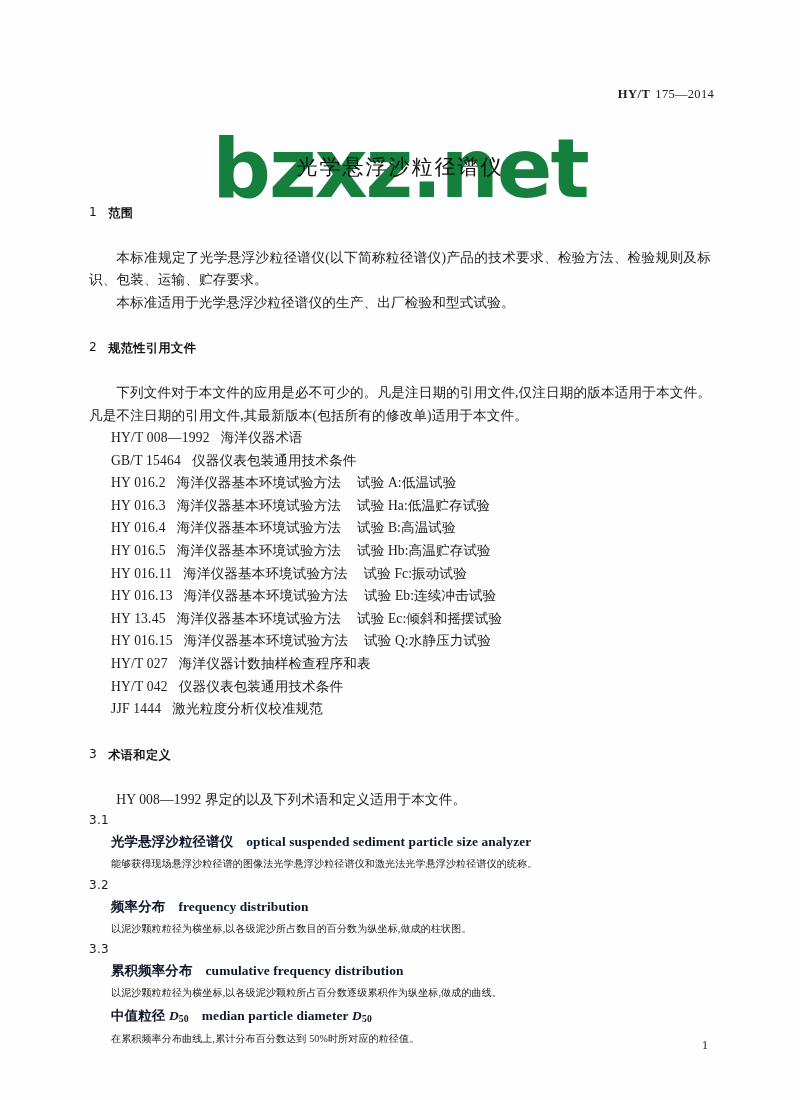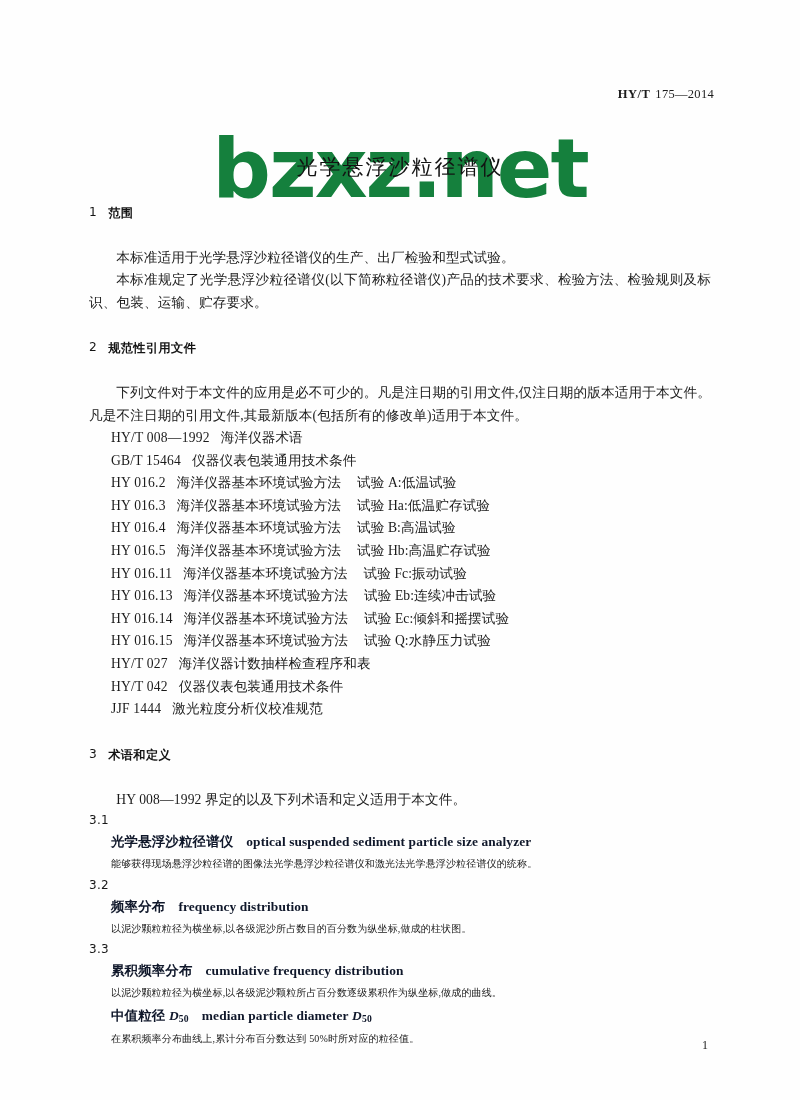--- a/index.html
+++ b/index.html
@@ -213,22 +213,22 @@
 
     <h1 class="doc-title">光学悬浮沙粒径谱仪</h1>
 
     <div class="body-flow">
 
       <div class="sec-head">
         <span class="sec-no">1</span>
         <span>范围</span>
       </div>
       <div class="gap-md"></div>
+      <p class="para indent">本标准规定了光学悬浮沙粒径谱仪(以下简称粒径谱仪)产品的技术要求、检验方法、检验规则及标识、包装、运输、贮存要求。</p>
       <p class="para indent">本标准适用于光学悬浮沙粒径谱仪的生产、出厂检验和型式试验。</p>
-      <p class="para indent">本标准规定了光学悬浮沙粒径谱仪(以下简称粒径谱仪)产品的技术要求、检验方法、检验规则及标识、包装、运输、贮存要求。</p>
 
       <div class="gap-xl"></div>
 
       <div class="sec-head">
         <span class="sec-no">2</span>
         <span>规范性引用文件</span>
       </div>
       <div class="gap-md"></div>
       <p class="para indent">下列文件对于本文件的应用是必不可少的。凡是注日期的引用文件,仅注日期的版本适用于本文件。凡是不注日期的引用文件,其最新版本(包括所有的修改单)适用于本文件。</p>
 
@@ -251,21 +251,21 @@
         <li class="ref-item">
           <span class="ref-code">HY 016.5</span><span class="ref-title">海洋仪器基本环境试验方法</span><span class="ref-test">试验 Hb:高温贮存试验</span>
         </li>
         <li class="ref-item">
           <span class="ref-code">HY 016.11</span><span class="ref-title">海洋仪器基本环境试验方法</span><span class="ref-test">试验 Fc:振动试验</span>
         </li>
         <li class="ref-item">
           <span class="ref-code">HY 016.13</span><span class="ref-title">海洋仪器基本环境试验方法</span><span class="ref-test">试验 Eb:连续冲击试验</span>
         </li>
         <li class="ref-item">
-          <span class="ref-code">HY 016.14</span><span class="ref-title">海洋仪器基本环境试验方法</span><span class="ref-test">试验 Ec:倾斜和摇摆试验</span>
+          <span class="ref-code">HY 13.45</span><span class="ref-title">海洋仪器基本环境试验方法</span><span class="ref-test">试验 Ec:倾斜和摇摆试验</span>
         </li>
         <li class="ref-item">
           <span class="ref-code">HY 016.15</span><span class="ref-title">海洋仪器基本环境试验方法</span><span class="ref-test">试验 Q:水静压力试验</span>
         </li>
         <li class="ref-item">
           <span class="ref-code">HY/T 027</span><span class="ref-title">海洋仪器计数抽样检查程序和表</span>
         </li>
         <li class="ref-item">
           <span class="ref-code">HY/T 042</span><span class="ref-title">仪器仪表包装通用技术条件</span>
         </li>

